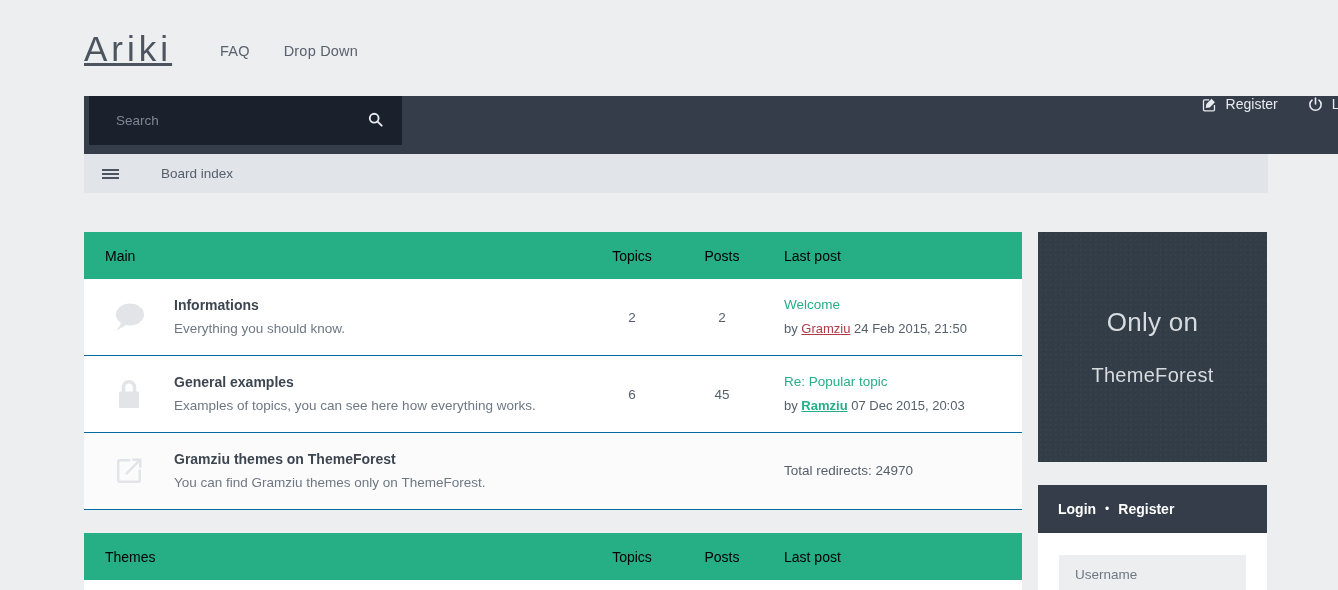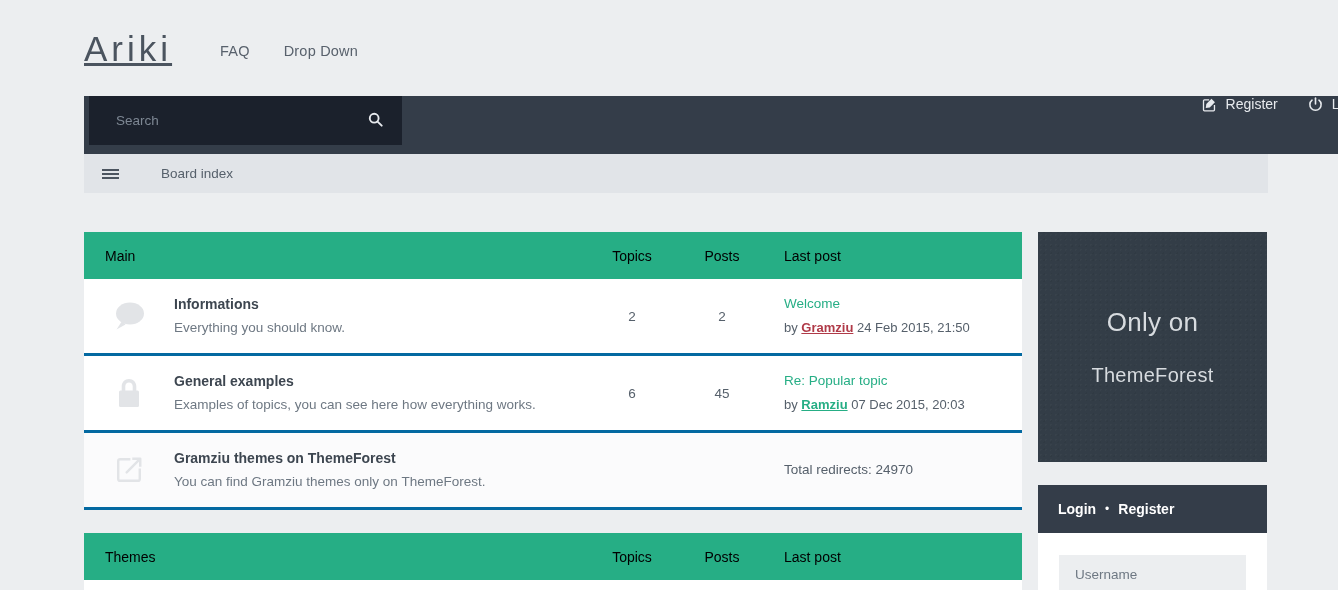--- a/index.html
+++ b/index.html
@@ -169,21 +169,21 @@
   .fh-title   { flex: 1; padding-left: 21px; font-weight: 400; }
   .fh-topics  { width: 90px; text-align: center; }
   .fh-posts   { width: 90px; text-align: center; }
   .fh-last    { width: 255px; padding-left: 17px; }
 
   .forum-row {
     display: flex;
     align-items: center;
     min-height: 77px;
     background: #ffffff;
-    border-bottom: 3px solid #0369a1;
+    border-bottom: 1px solid #0369a1;
   }
   .forum-row.alt { background: #fbfbfc; }
 
   .fr-icon {
     width: 90px;
     flex: none;
     display: flex;
     align-items: center;
     justify-content: center;
     color: #e2e4e7;
@@ -215,21 +215,21 @@
     font-size: 13px;
     line-height: 1.55;
     color: #56606b;
   }
   .fr-last a.topic {
     color: #26ae85;
     text-decoration: none;
     font-size: 13.5px;
   }
   .fr-last .byline { display: block; margin-top: 3px; }
-  .fr-last .uname-red   { color: #b03a48; font-weight: bold; }
+  .fr-last .uname-red   { color: #b03a48; font-weight: normal; }
   .fr-last .uname-green { color: #26ae85; font-weight: bold; }
   .fr-last .redirects { font-size: 13.5px; color: #56606b; }
 
   
   .side-banner {
     width: 229px;
     height: 230px;
     background-color: #333d47;
     background-image:
       radial-gradient(rgba(255,255,255,0.022) 1px, transparent 1px),

